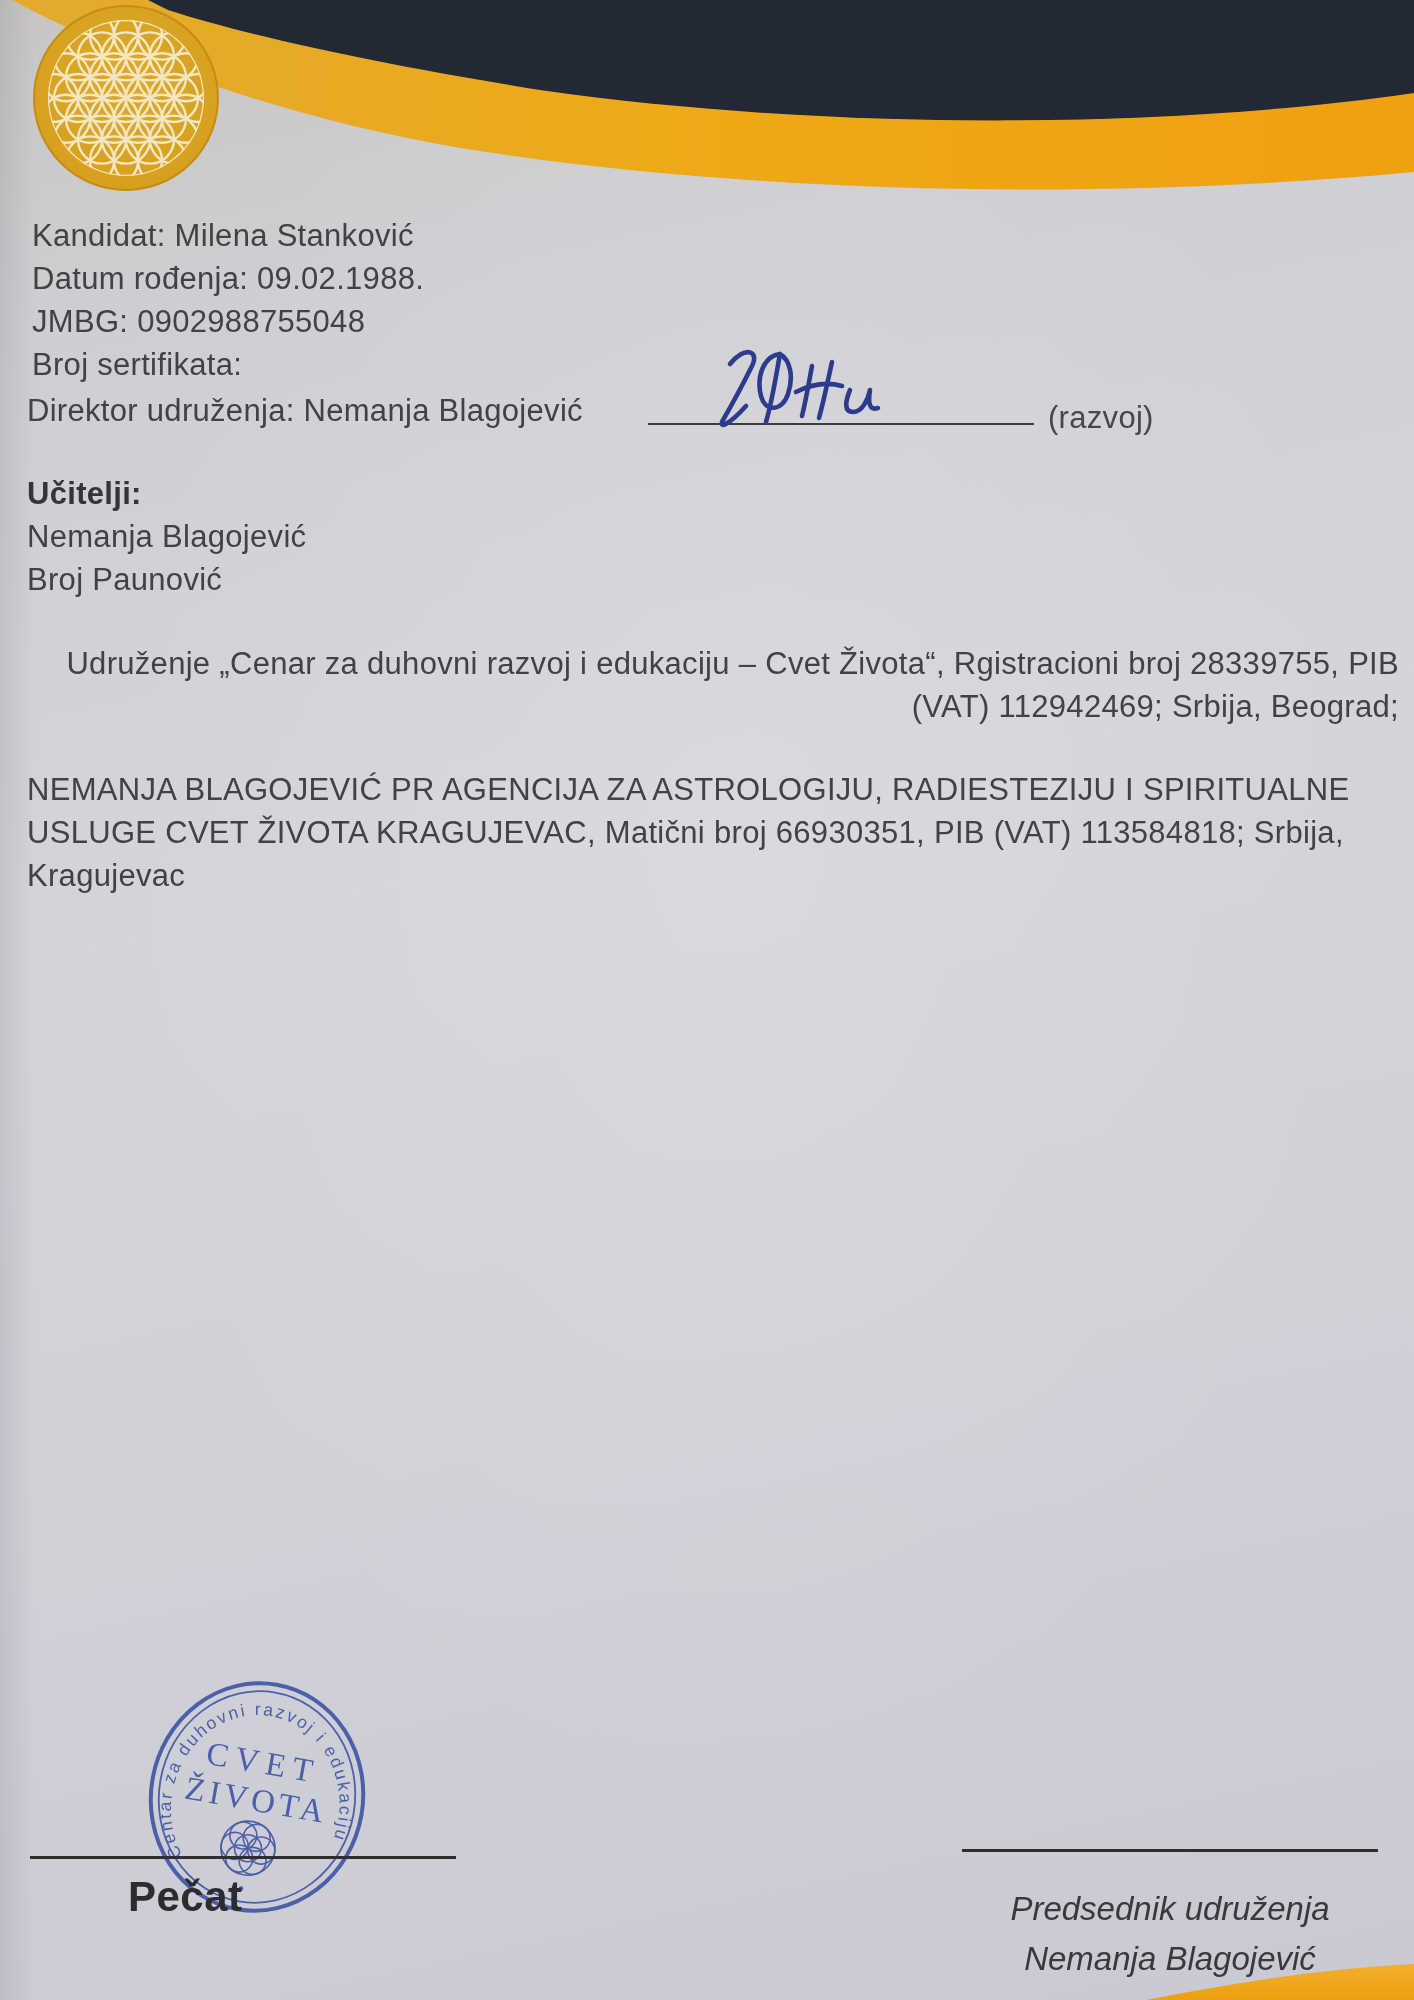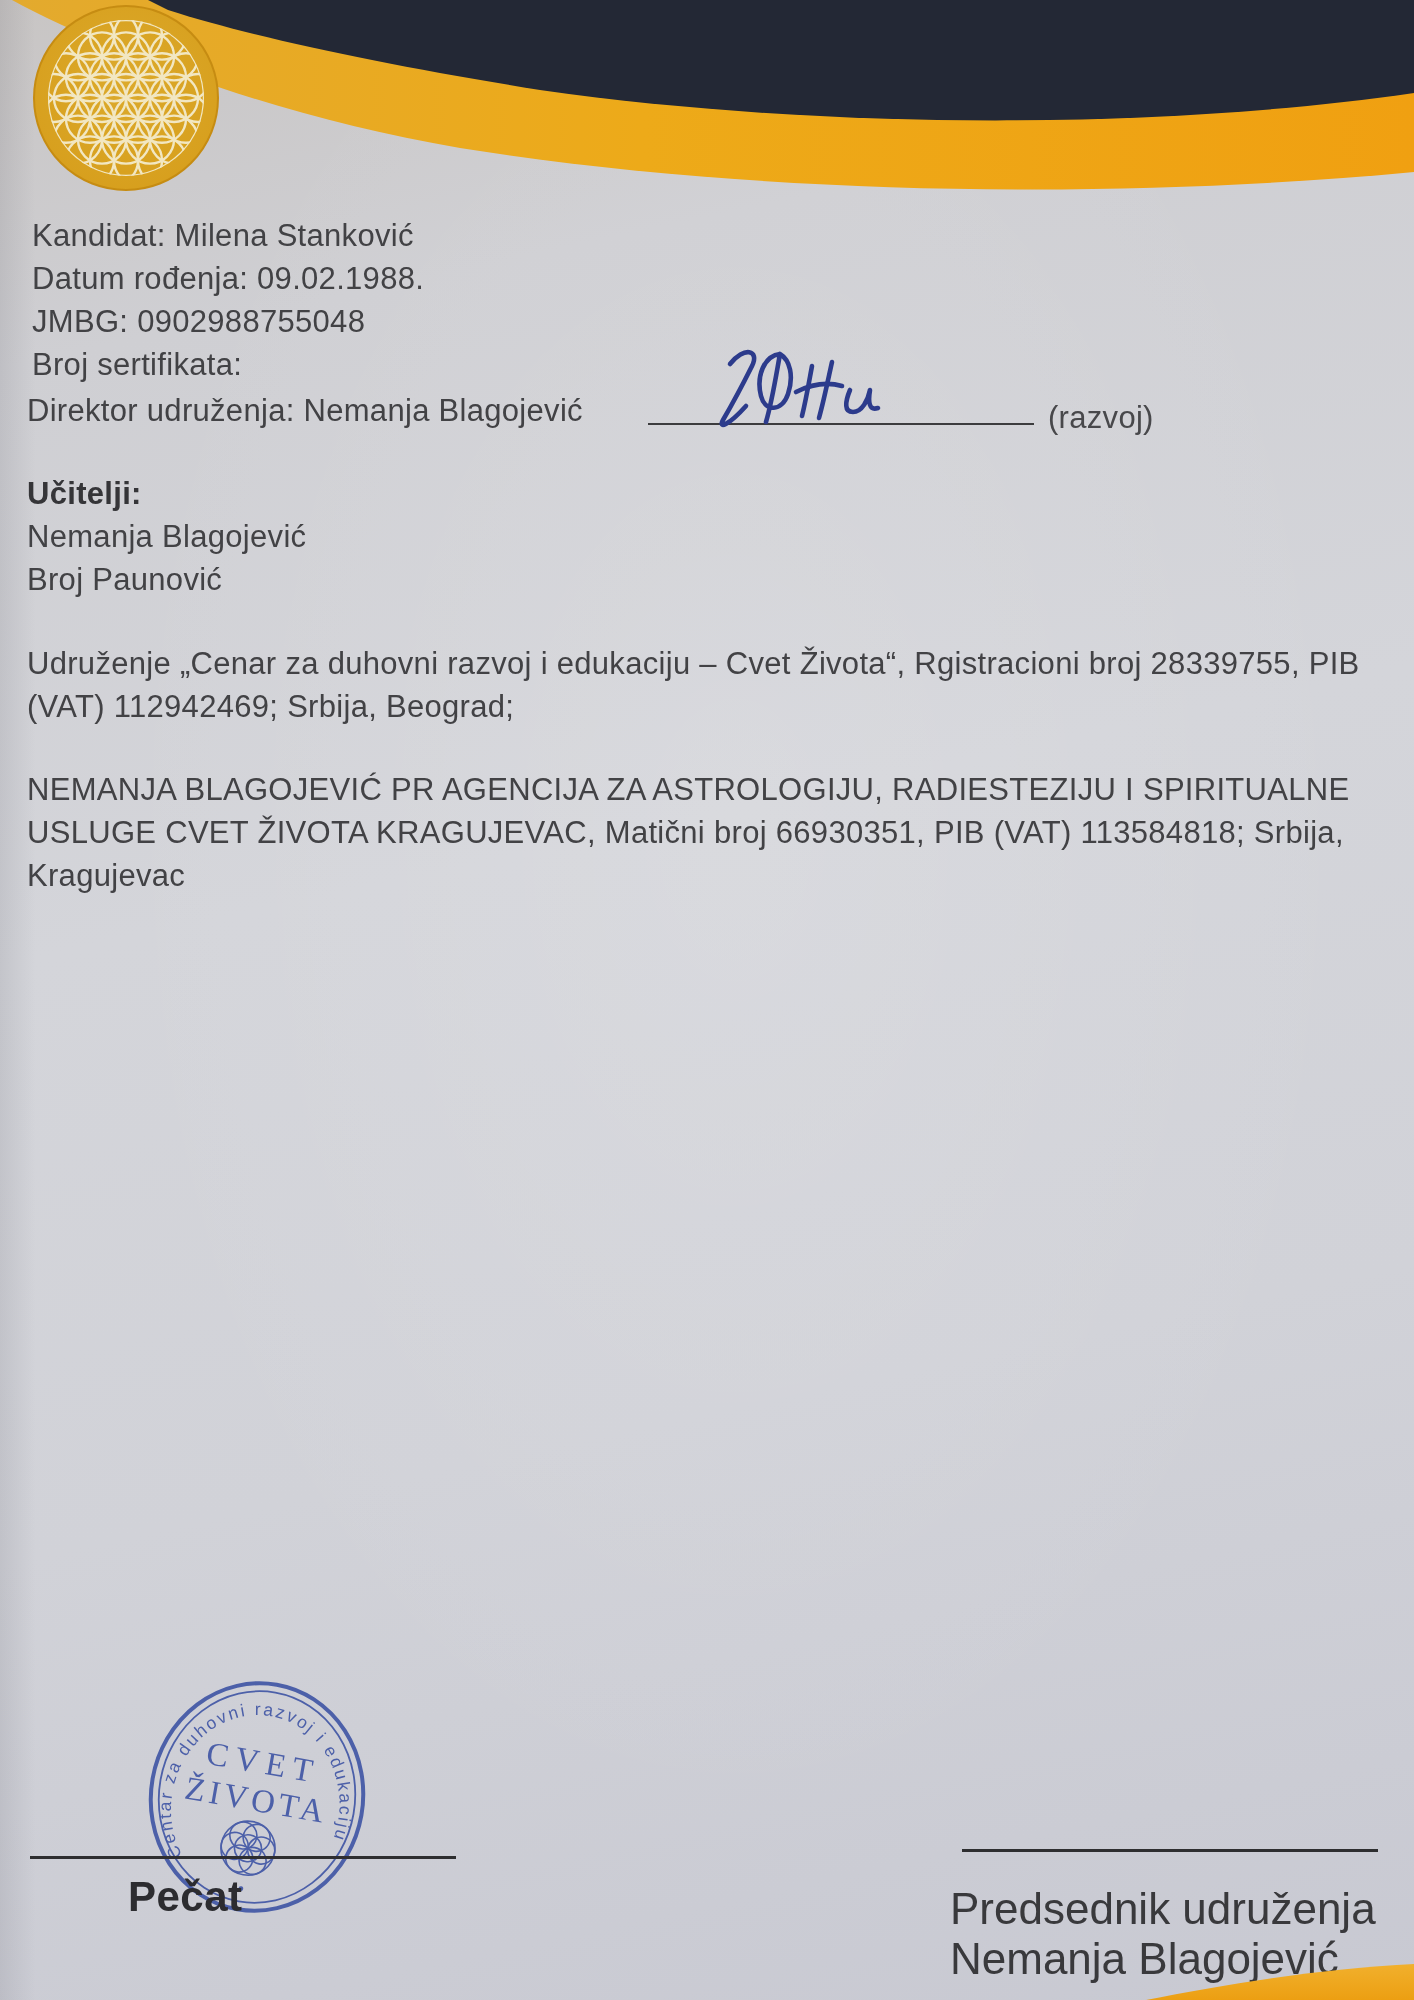--- a/index.html
+++ b/index.html
@@ -15,27 +15,27 @@
       linear-gradient(168deg,#c8c5c4 0%, #cfcfd3 16%, #d4d5da 42%, #d1d2d8 68%, #c8c9d2 100%);
   }
   .abs{position:absolute;}
   .bodyline{font-size:31px;line-height:43px;letter-spacing:.3px;color:#424245;}
   .infoblock{left:32px;top:214px;}
   .directorrow{left:27px;top:389px;white-space:nowrap;}
   .potpisline{left:648px;top:423px;width:386px;border-top:2.5px solid #3c3c3e;}
   .potpis{left:1048px;top:396px;color:#48484b;}
   .teachers{left:27px;top:472px;}
   .teachers .hd{font-weight:bold;color:#353538;}
-  .para{left:27px;top:642px;width:1372px;}
+  .para{left:27px;top:642px;width:1372px;text-align:right;}
   .para2{left:27px;top:768px;width:1372px;}
   .linefoot{border-top:3px solid #2e2e30;}
   .leftline{left:30px;top:1856px;width:426px;}
   .rightline{left:962px;top:1849px;width:416px;}
   .pecat{left:128px;top:1873px;font-size:42px;font-weight:600;color:#2c2c30;letter-spacing:.5px;}
-  .president{left:950px;top:1884px;width:440px;font-size:44px;line-height:50px;color:#39393c;}
+  .president{left:950px;top:1884px;width:440px;text-align:center;font-size:33px;line-height:50px;color:#39393c;font-style:italic;}
   .stampwrap{left:135px;top:1672px;opacity:.88;}
   .sig{left:700px;top:342px;}
 </style>
 </head>
 <body>
 
 <div id="page">
 
   <svg class="abs" style="left:0;top:0;" width="1414" height="245" viewBox="0 0 1414 245">
     <defs>

